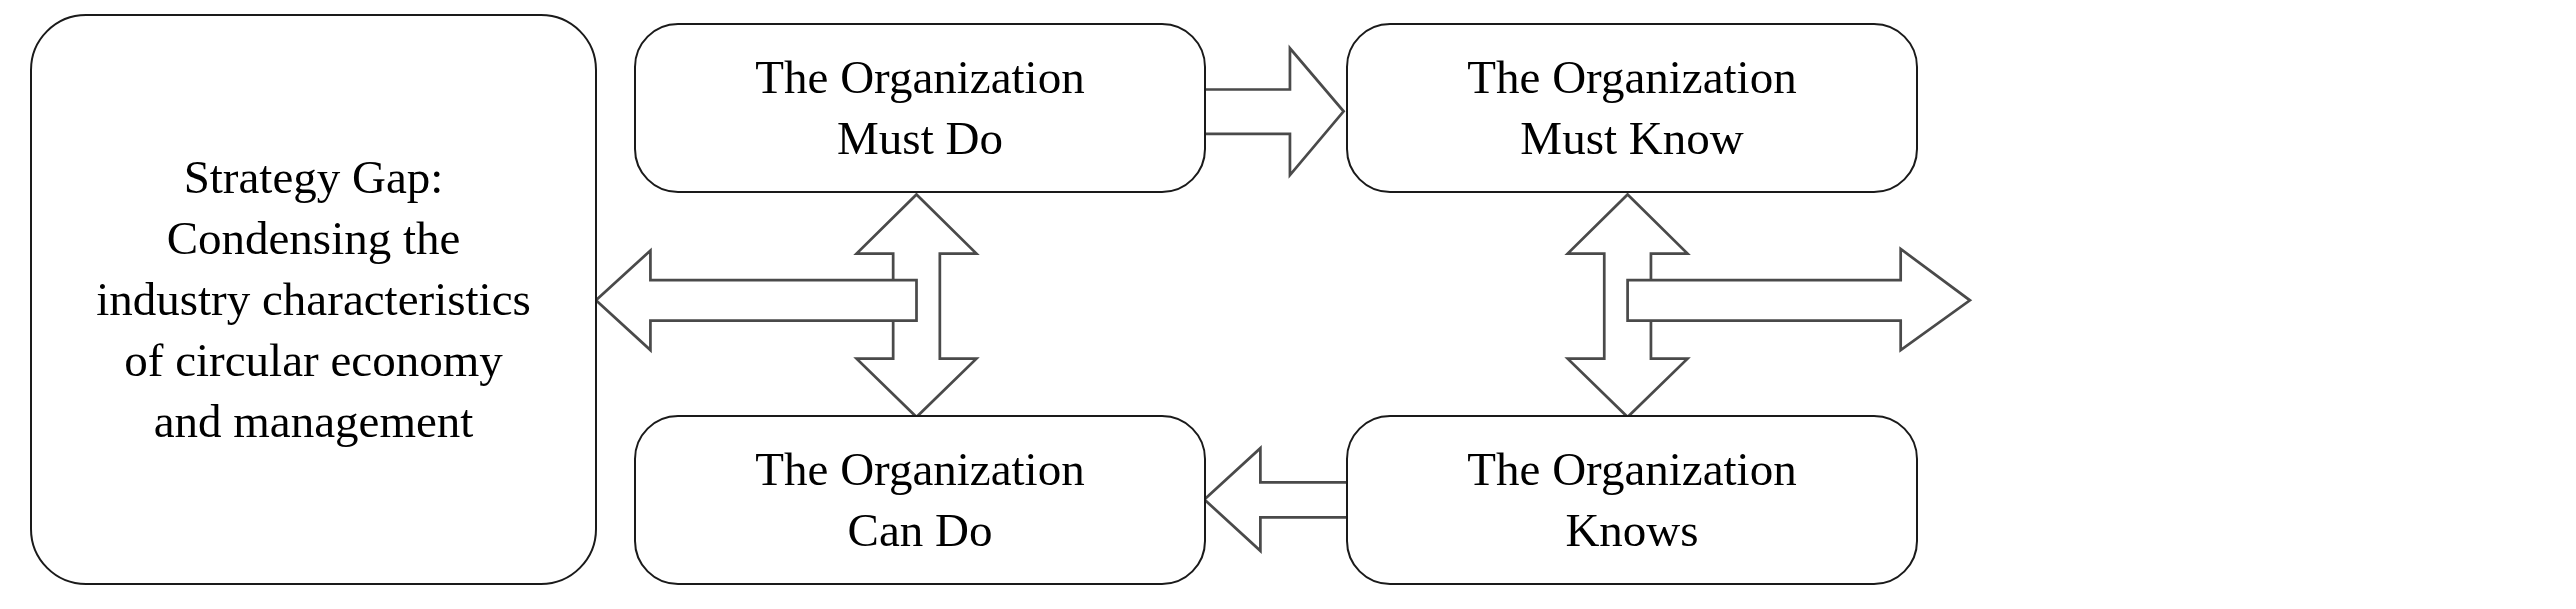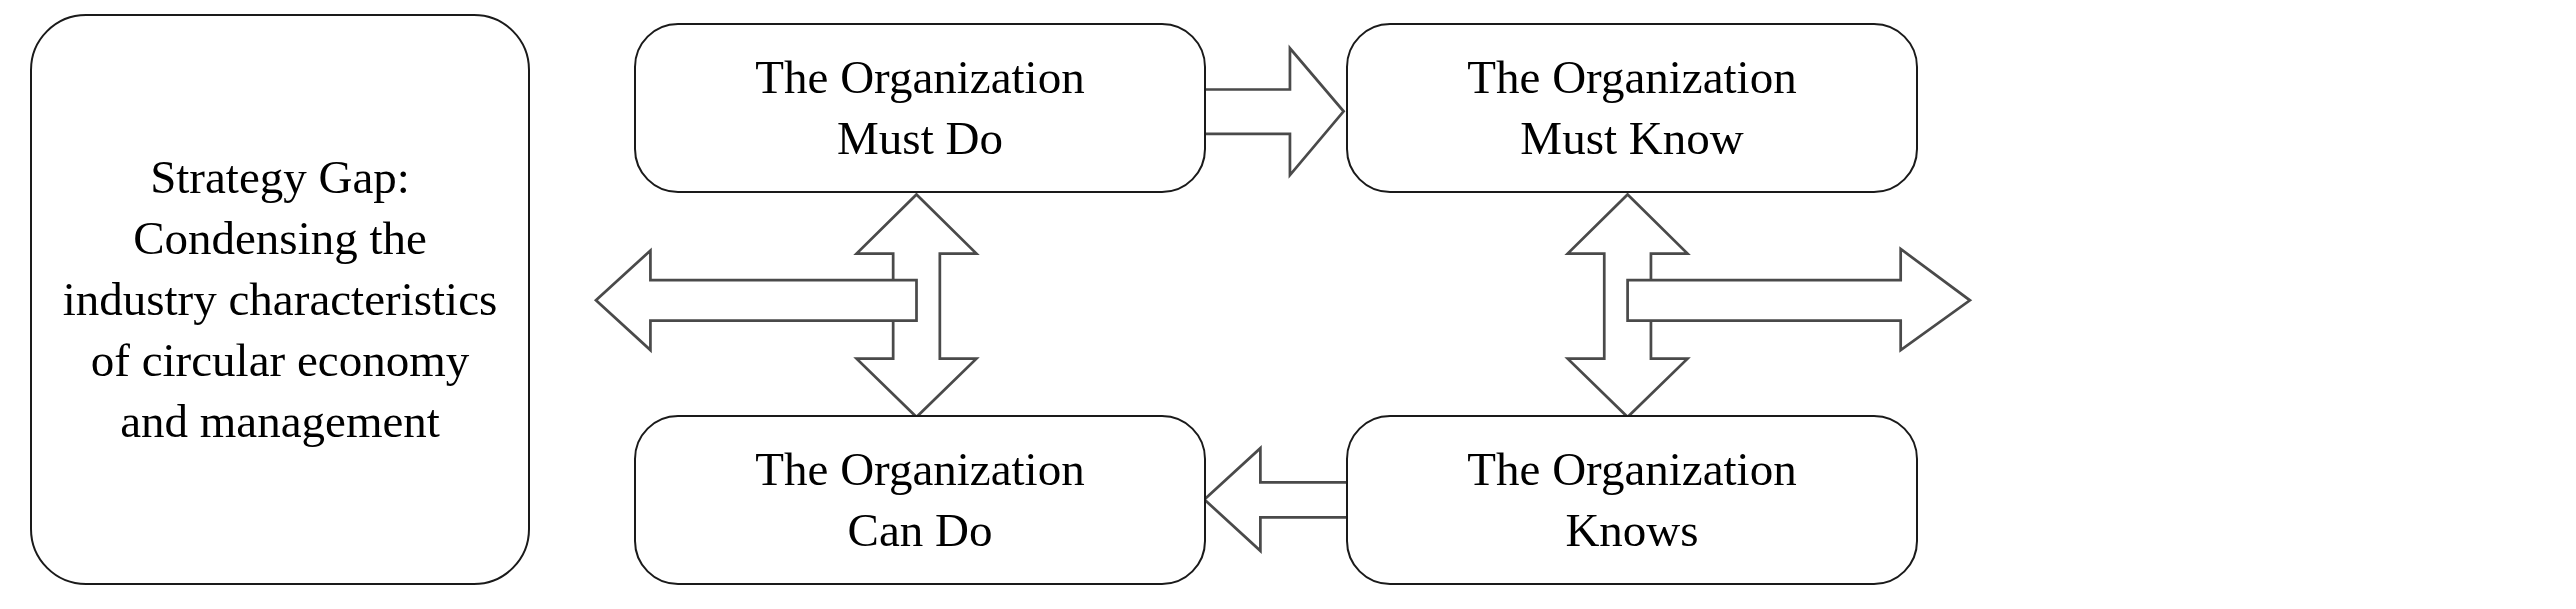--- a/index.html
+++ b/index.html
@@ -31,21 +31,21 @@
   .node .node-label {
     display: block;
     width: 100%;
     padding: 0 11px;
     white-space: pre-line;
   }
 
   
   #node-strategy-gap {
     left: 30px;  top: 14px;
-    width: 500px; height: 571px;
+    width: 567px; height: 571px;
     border-radius: 56px;
     font-size: 47px;
   }
   #node-knowledge-gap {
     left: 1968px; top: 14px;
     width: 591px; height: 571px;
     border-radius: 47px;
     font-size: 47px;
   }
 

